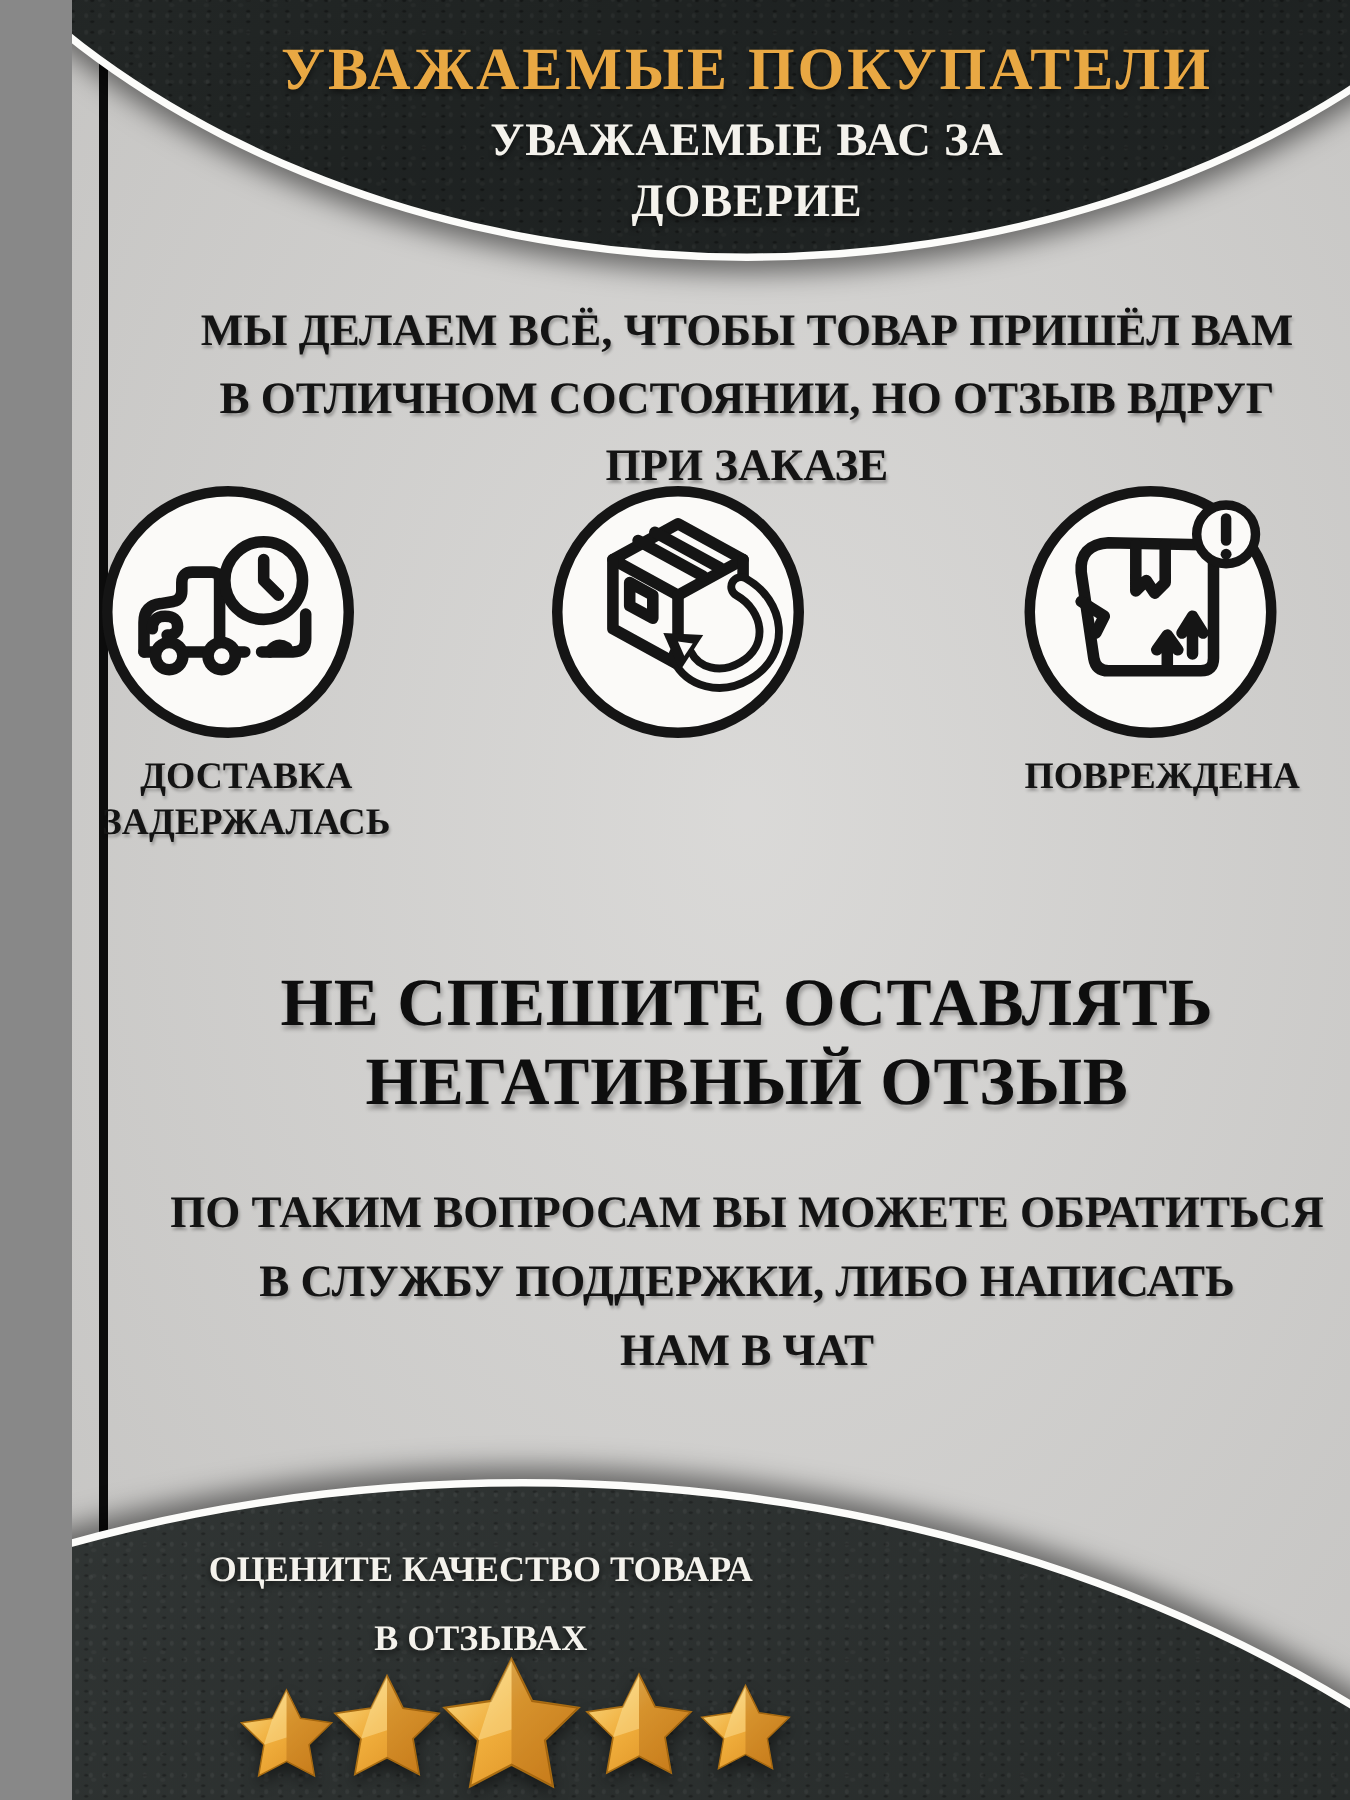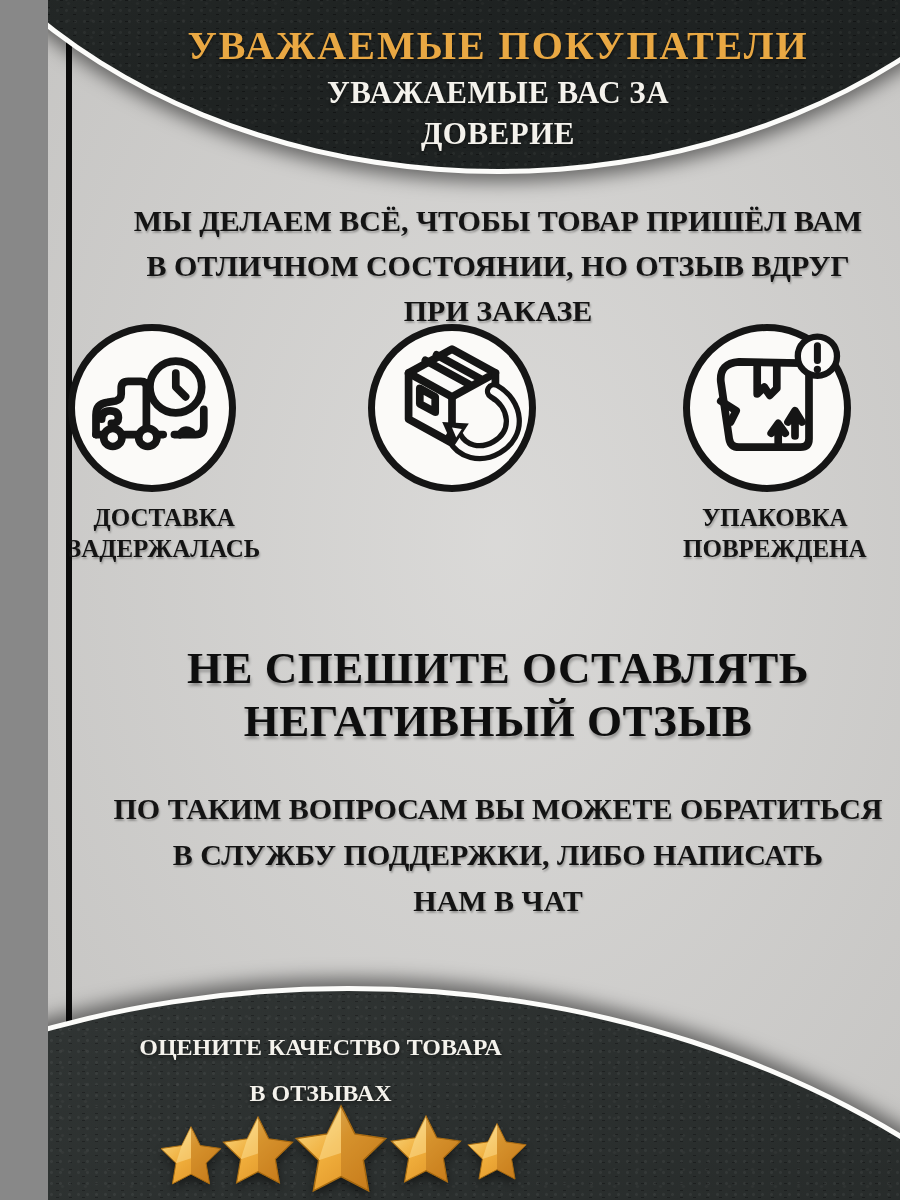--- a/index.html
+++ b/index.html
@@ -159,21 +159,20 @@
         <path d="M17 45 L28 52 L24 60"></path>
         <path d="M43 18 V40 L48 35 L52 41 L57 36 V18"></path>
         <path d="M58 75 V63 M53 68 L58 61 L63 68"></path>
         <path d="M70 70 V54 M65 60 L70 52 L75 60"></path>
         <circle cx="86" cy="13" r="14" fill="#fbfaf8" stroke-width="4.5"></circle>
         <path d="M86 5.5 V16" stroke-width="5"></path>
         <circle cx="86" cy="22.5" r="2.6" fill="#151515" stroke="none"></circle>
       </svg>
     </div>
     <div class="issue-label">
-      <div>УПАКОВКА</div>
       <div>ПОВРЕЖДЕНА</div>
     </div>
   </div>
 
   <div class="txt support">
     <div>ПО ТАКИМ ВОПРОСАМ ВЫ МОЖЕТЕ ОБРАТИТЬСЯ</div>
     <div>В СЛУЖБУ ПОДДЕРЖКИ, ЛИБО НАПИСАТЬ</div>
     <div>НАМ В ЧАТ</div>
   </div>
 

